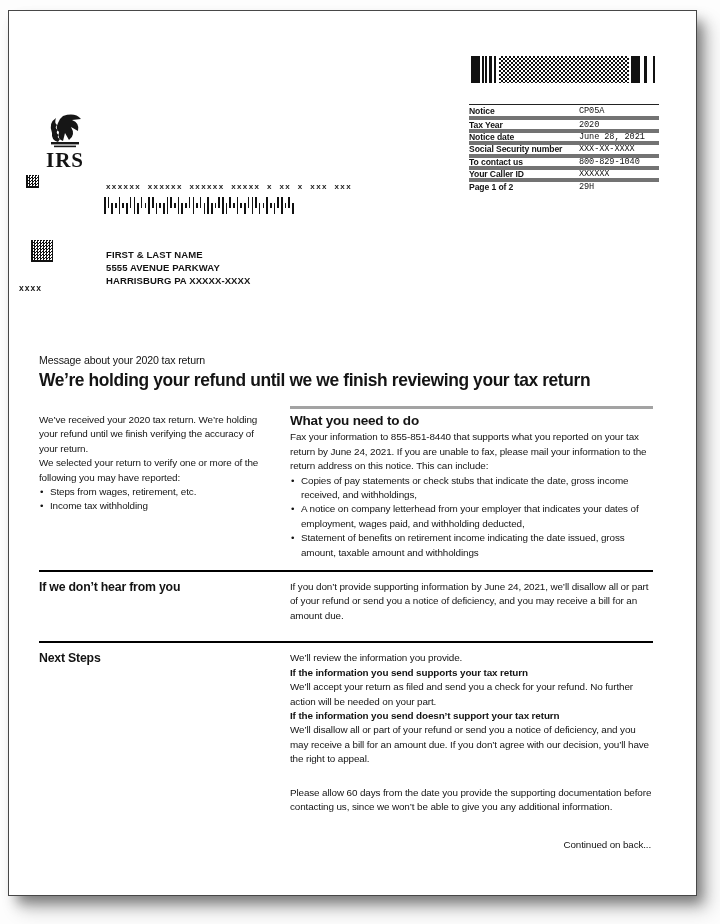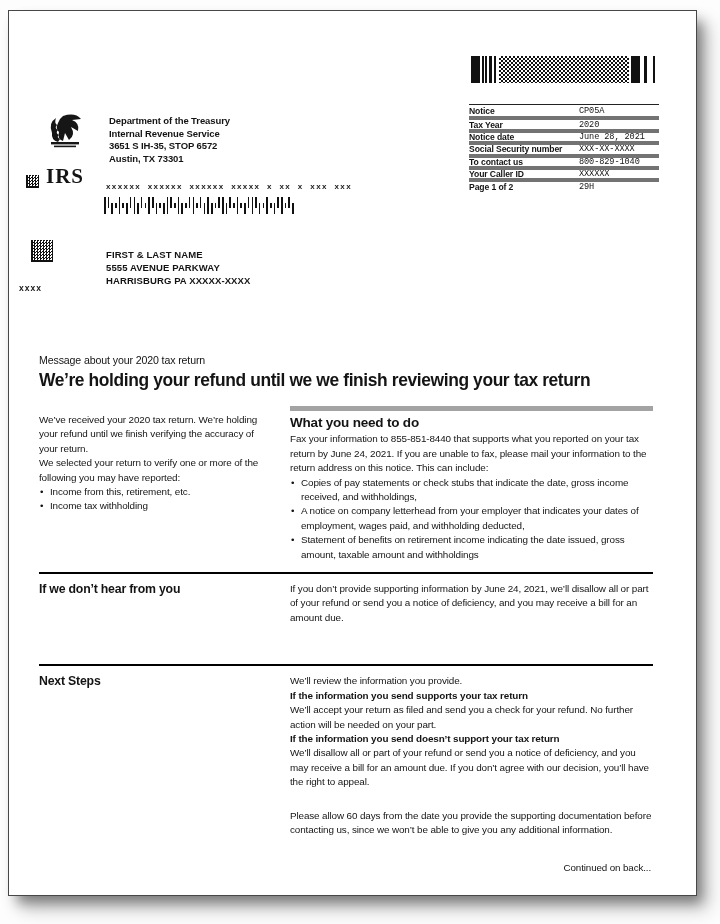--- a/index.html
+++ b/index.html
@@ -18,21 +18,21 @@
     background:linear-gradient(90deg,#111 0 9px,#fff 9px 11px,#111 11px 13px,#fff 13px 14px,#111 14px 16px,#fff 16px 18px,#111 18px 21px,#fff 21px 23px,#111 23px 25px,#fff 25px 28px); }
   .b2d-mid   { flex:1; height:100%;
     background:repeating-conic-gradient(#111 0% 25%, #fff 0% 50%); background-size:4px 4px; }
   .b2d-right { width:30px; height:100%;
     background:linear-gradient(90deg,#fff 0 2px,#111 2px 11px,#fff 11px 15px,#111 15px 18px,#fff 18px 24px,#111 24px 26px,#fff 26px 30px); }
 
   
   .sender { position:absolute; left:24px; top:100px; display:flex; }
   .irs-logo { width:64px; text-align:center; }
   .irs-eagle { display:block; margin:0 auto; }
-  .irs-word { font-family:"Liberation Serif",serif; font-weight:700; font-size:21px; letter-spacing:1px; line-height:1; margin-top:17px; }
+  .irs-word { font-family:"Liberation Serif",serif; font-weight:700; font-size:21px; letter-spacing:1px; line-height:1; margin-top:1px; }
   .sender-addr { margin-left:12px; padding-top:4px; font-size:9.5px; font-weight:700; line-height:12.5px; letter-spacing:-.1px; }
 
   
   .notice-table { position:absolute; left:460px; top:93px; width:190px; font-size:8.6px; letter-spacing:-.1px; }
   .nt-row { display:flex; height:12.4px; align-items:center; border-top:4px solid #737373; }
   .nt-row:first-child { border-top:1.8px solid #222; }
   .nt-label { width:110px; font-weight:700; }
   .nt-value { flex:1;font-family:Liberation Mono, monospace; }
 
   
@@ -53,28 +53,28 @@
 
   
   .letter { position:absolute; left:30px; top:343px; width:614px; letter-spacing:-.12px; }
   .subject { font-size:10.6px; }
   .headline { font-size:18.5px; font-weight:700; letter-spacing:-.4px; white-space:nowrap;
               transform:scaleX(.94); transform-origin:left center; margin-top:3px; }
 
   .cols { display:grid; grid-template-columns:233px 1fr; column-gap:18px; margin-top:15px; }
   .body-text { font-size:9.9px; line-height:14.4px; }
   .intro-col { padding-top:7px; }
-  .wyntd-col { border-top:5px solid #a3a3a3; padding-top:5px; }
+  .wyntd-col { border-top:3px solid #a3a3a3; padding-top:5px; }
   .wyntd-head { font-size:13.5px; font-weight:700; letter-spacing:-.2px; margin-bottom:2px; }
 
   ul.blt { list-style:none; }
   ul.blt li { position:relative; padding-left:11px; }
   ul.blt li::before { content:"•"; position:absolute; left:1px; top:0; }
 
-  .section { display:grid; grid-template-columns:251px 1fr; border-top:2.5px solid #000; padding-top:8px;margin-top:21px; }
+  .section { display:grid; grid-template-columns:251px 1fr; border-top:2.5px solid #000; padding-top:8px; }
   .sec-ifdont { margin-top:10px; padding-bottom:18px; }
   .sec-next   { padding-bottom:0; }
   .sec-head { font-size:12.3px; font-weight:700; letter-spacing:-.2px; }
   .bold-line { font-weight:700; }
   .allow-p { margin-top:19px; }
 
   .continued { text-align:right; font-size:9.8px; margin-top:24px; padding-right:2px; }
 </style>
 </head>
 <body>
@@ -93,26 +93,20 @@
         <svg class="irs-eagle" width="46" height="38" viewBox="0 0 46 38">
           <g fill="#161616">
             <path d="M10 22 Q6 12 14 7 Q12 12 15 14 Q12 17 16 19 Q13 22 17 24 Q14 26 18 28 L16 31 Q9 29 10 22 Z"></path>
             <path d="M21 5 Q33 1 39 8 L30 9 Q38 12 36 20 L29 16 Q34 24 27 29 L23 22 L21 30 Q15 28 17 21 Q13 18 16 12 Q18 7 21 5 Z"></path>
             <rect x="9" y="31" width="28" height="2.4"></rect>
             <rect x="12" y="34.6" width="22" height="1.6"></rect>
           </g>
         </svg>
         <div class="irs-word">IRS</div>
       </div>
-      <div class="sender-addr">
-        <div>Department of the Treasury</div>
-        <div>Internal Revenue Service</div>
-        <div>3651 S IH-35, STOP 6572</div>
-        <div>Austin, TX 73301</div>
-      </div>
     </div>
 
     <div class="notice-table">
       <div class="nt-row">
         <span class="nt-label">Notice</span>
         <span class="nt-value">CP05A</span>
       </div>
       <div class="nt-row">
         <span class="nt-label">Tax Year</span>
         <span class="nt-value">2020</span>
@@ -206,21 +200,21 @@
 
     <div class="letter">
       <div class="subject">Message about your 2020 tax return</div>
       <div class="headline">We’re holding your refund until we we finish reviewing your tax return</div>
 
       <div class="cols">
         <div class="intro-col body-text">
           <p>We’ve received your 2020 tax return. We’re holding your refund until we finish verifying the accuracy of your return.</p>
           <p>We selected your return to verify one or more of the following you may have reported:</p>
           <ul class="blt">
-            <li>Income from this, retirement, etc.</li>
+            <li>Steps from wages, retirement, etc.</li>
             <li>Income tax withholding</li>
           </ul>
         </div>
 
         <div class="wyntd-col body-text">
           <div class="wyntd-head">What you need to do</div>
           <p>Fax your information to 855-851-8440 that supports what you reported on your tax return by June 24, 2021. If you are unable to fax, please mail your information to the return address on this notice. This can include:</p>
           <ul class="blt">
             <li>Copies of pay statements or check stubs that indicate the date, gross income received, and withholdings,</li>
             <li>A notice on company letterhead from your employer that indicates your dates of employment, wages paid, and withholding deducted,</li>

